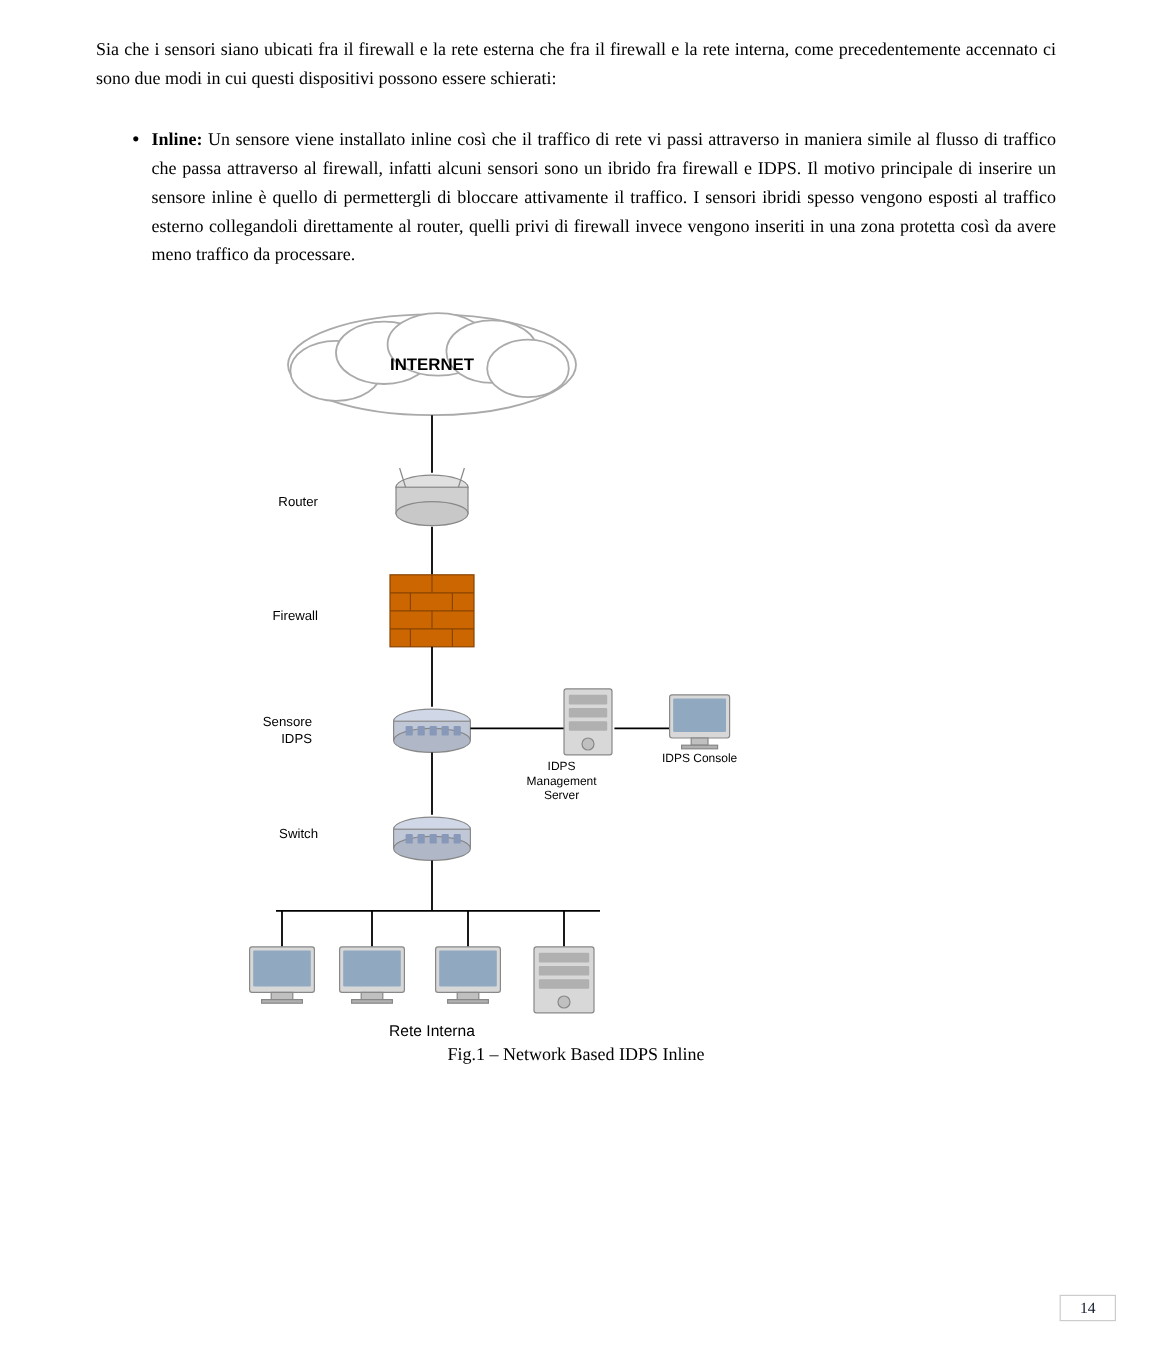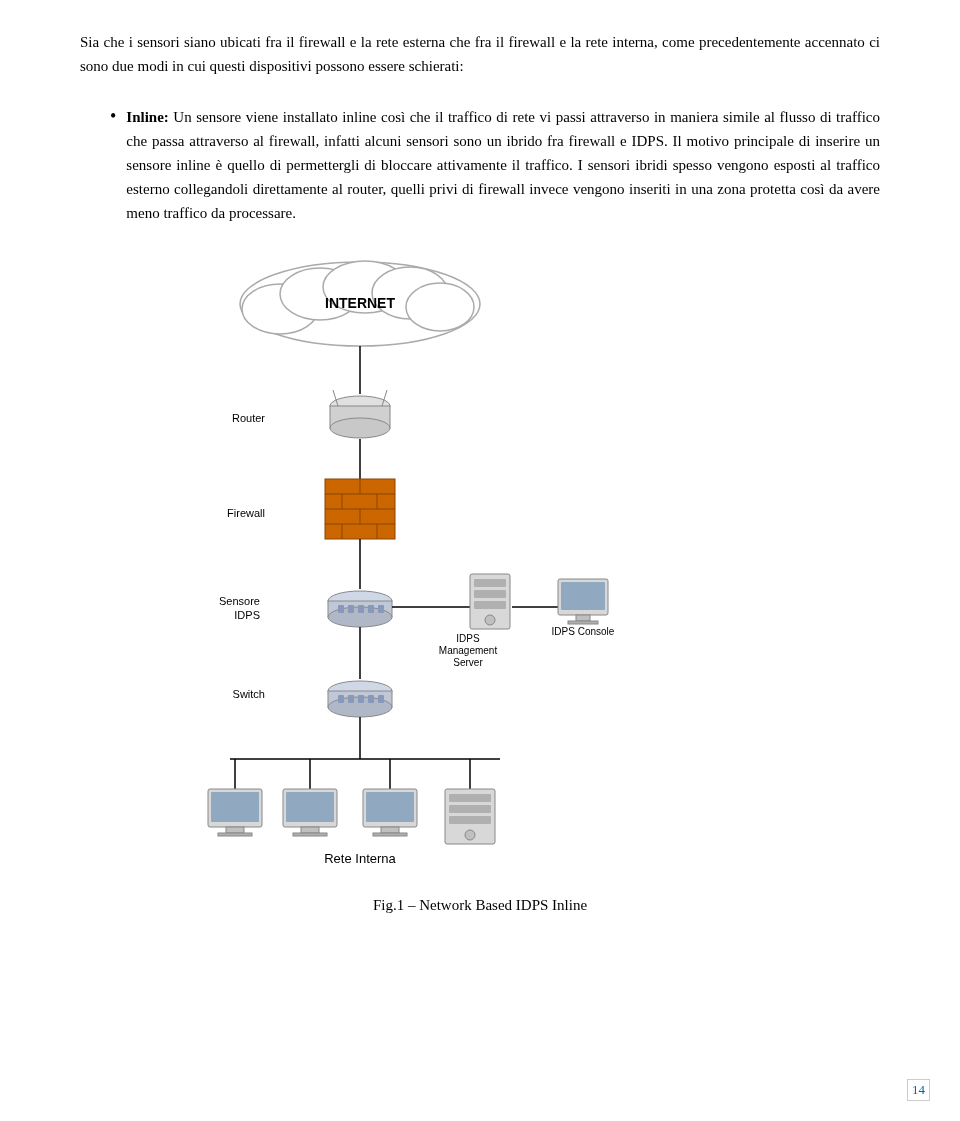--- a/index.html
+++ b/index.html
@@ -46,31 +46,31 @@
     .diagram-container {
       margin: 24px auto;
       display: flex;
       flex-direction: column;
     }
     .diagram-svg {
       display: block;
     }
     .figure-caption {
       text-align: center;
-      margin-top: 28px;
+      margin-top: 2px;
       font-size: 15px;
     }
     .page-number {
       position: absolute;
       bottom: 20px;
       right: 30px;
       font-size: 13px;
-      color: #0369a1;
+      color: #0f172a;
       border: 1px solid #ccc;
-      padding: 2px 4px;
+      padding: 2px 16px;
     }
   </style>
 </head>
 <body>
 
 <div class="page">
 
   <p class="main-text">Sia che i sensori siano ubicati fra il firewall e la rete esterna che fra il firewall e la rete interna, come precedentemente accennato ci sono due modi in cui questi dispositivi possono essere schierati:</p>
 
   <div class="bullet-section">

